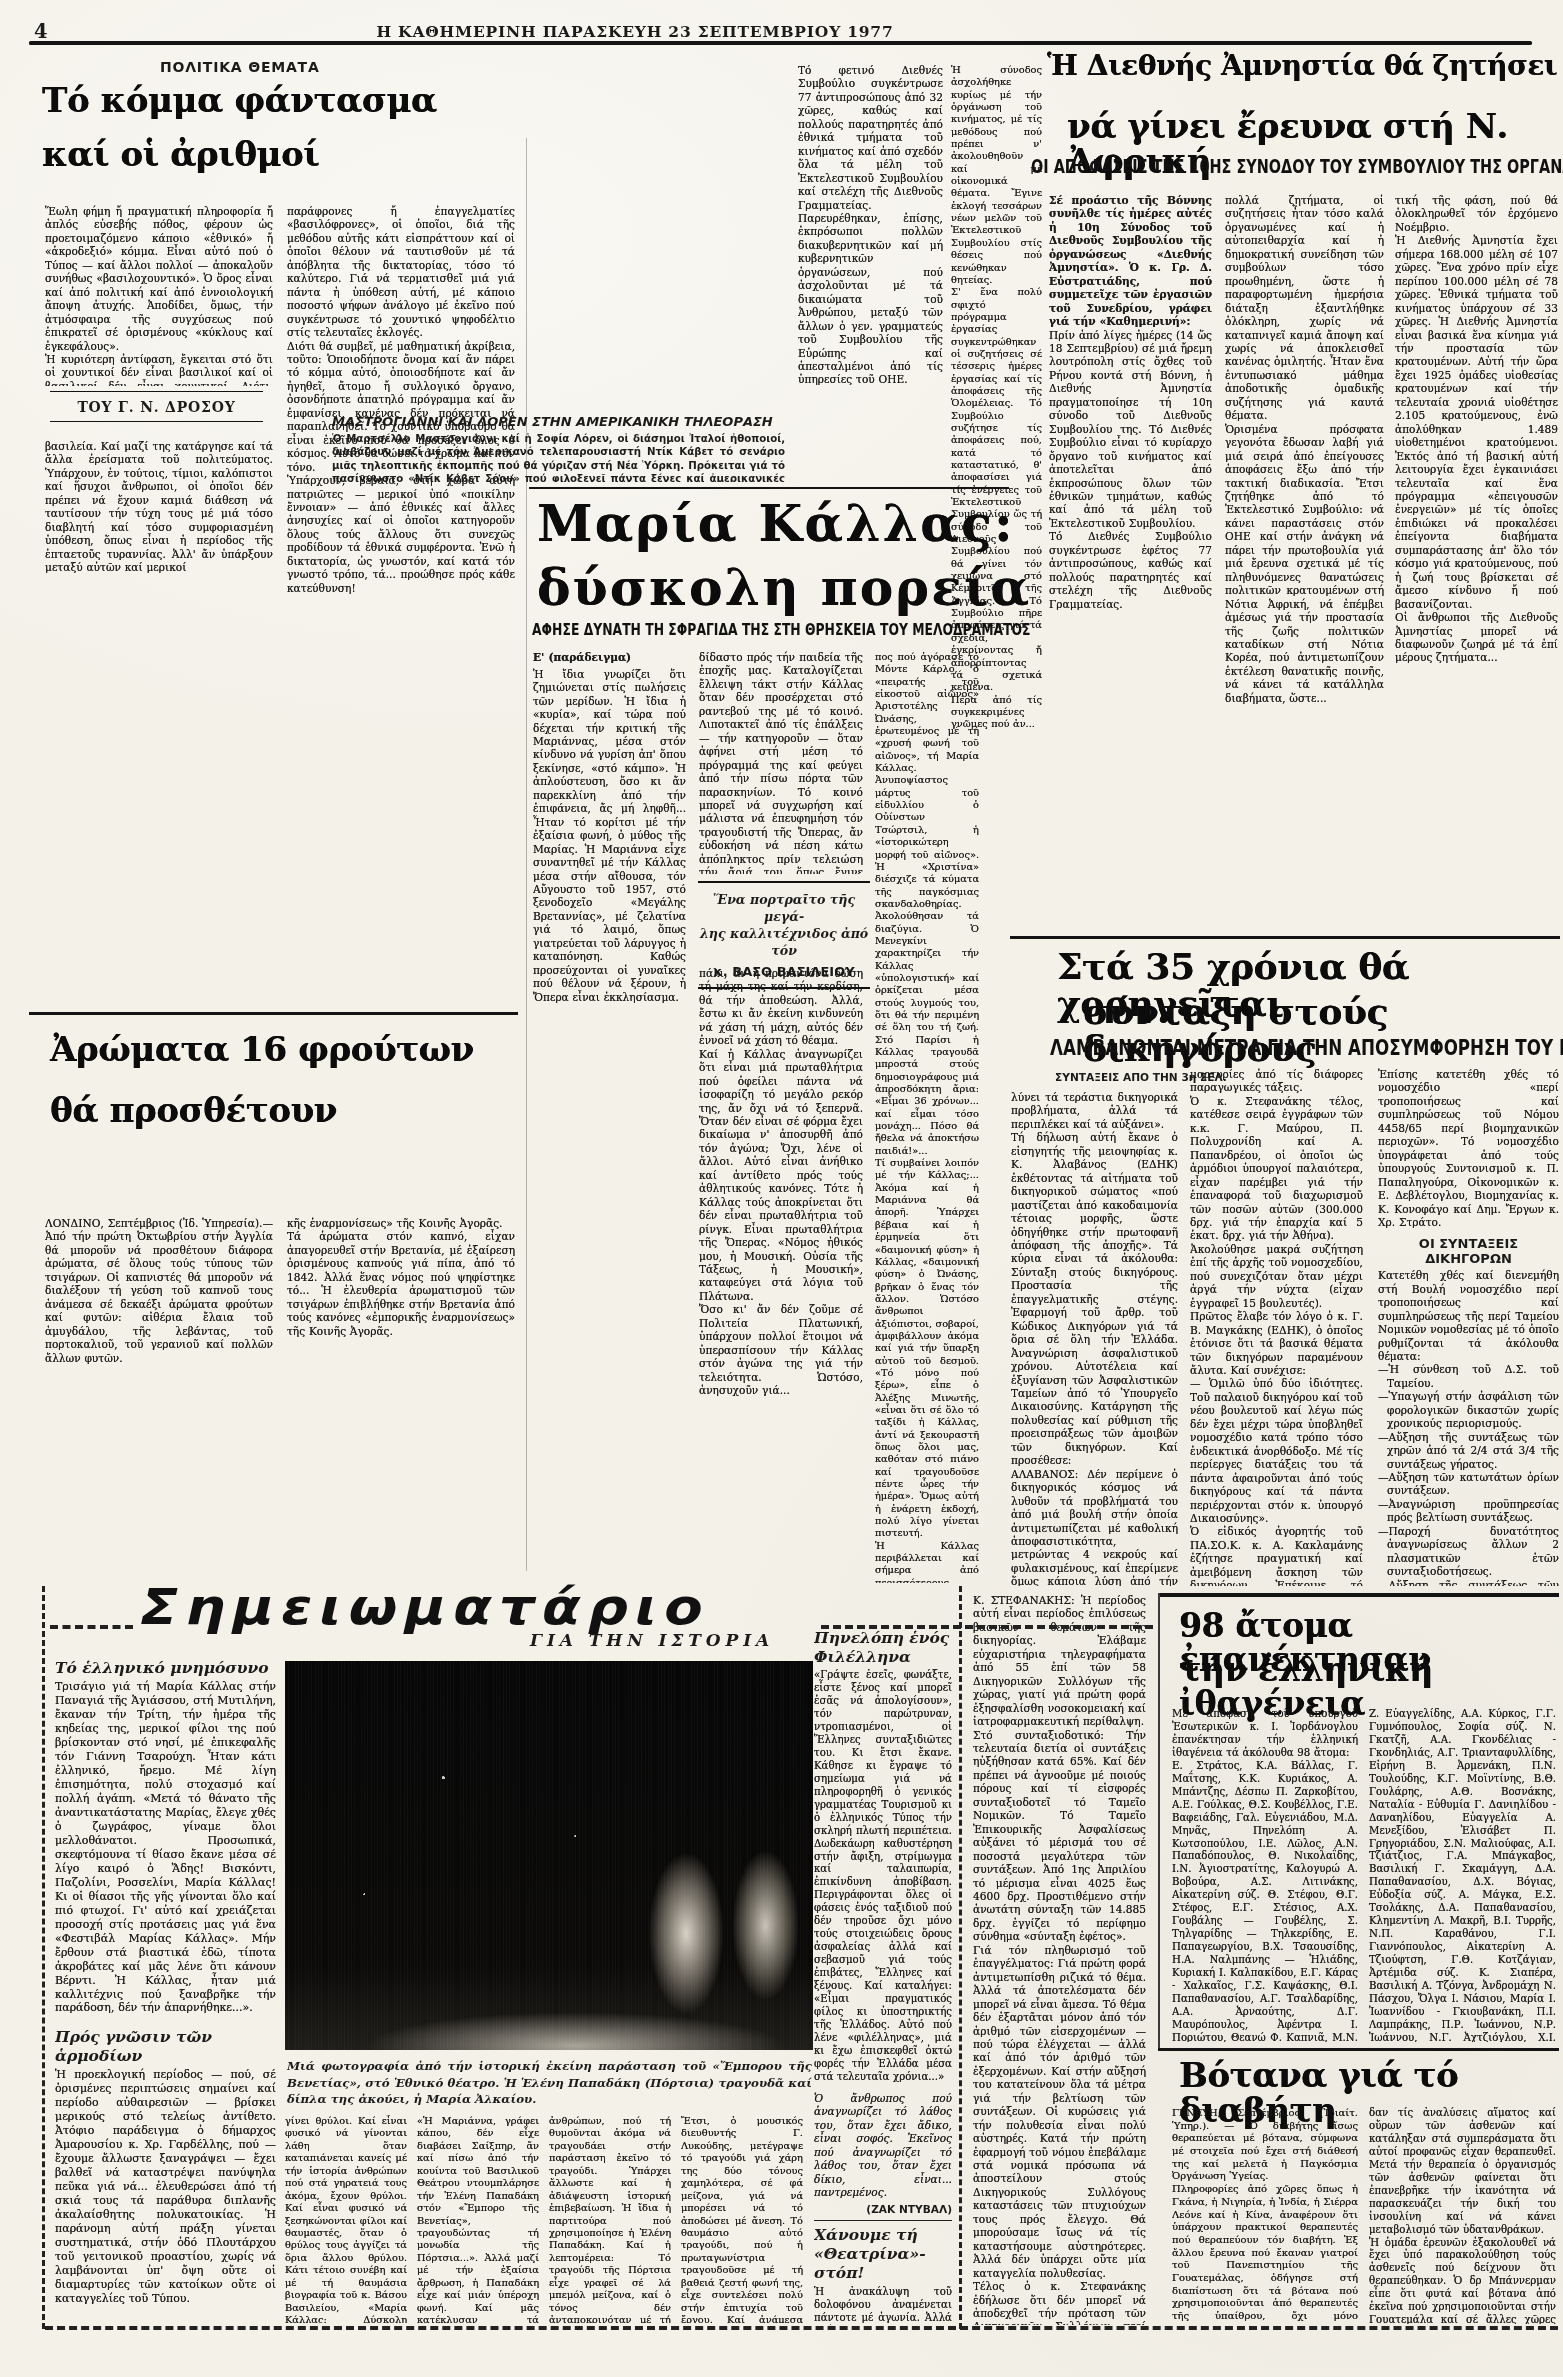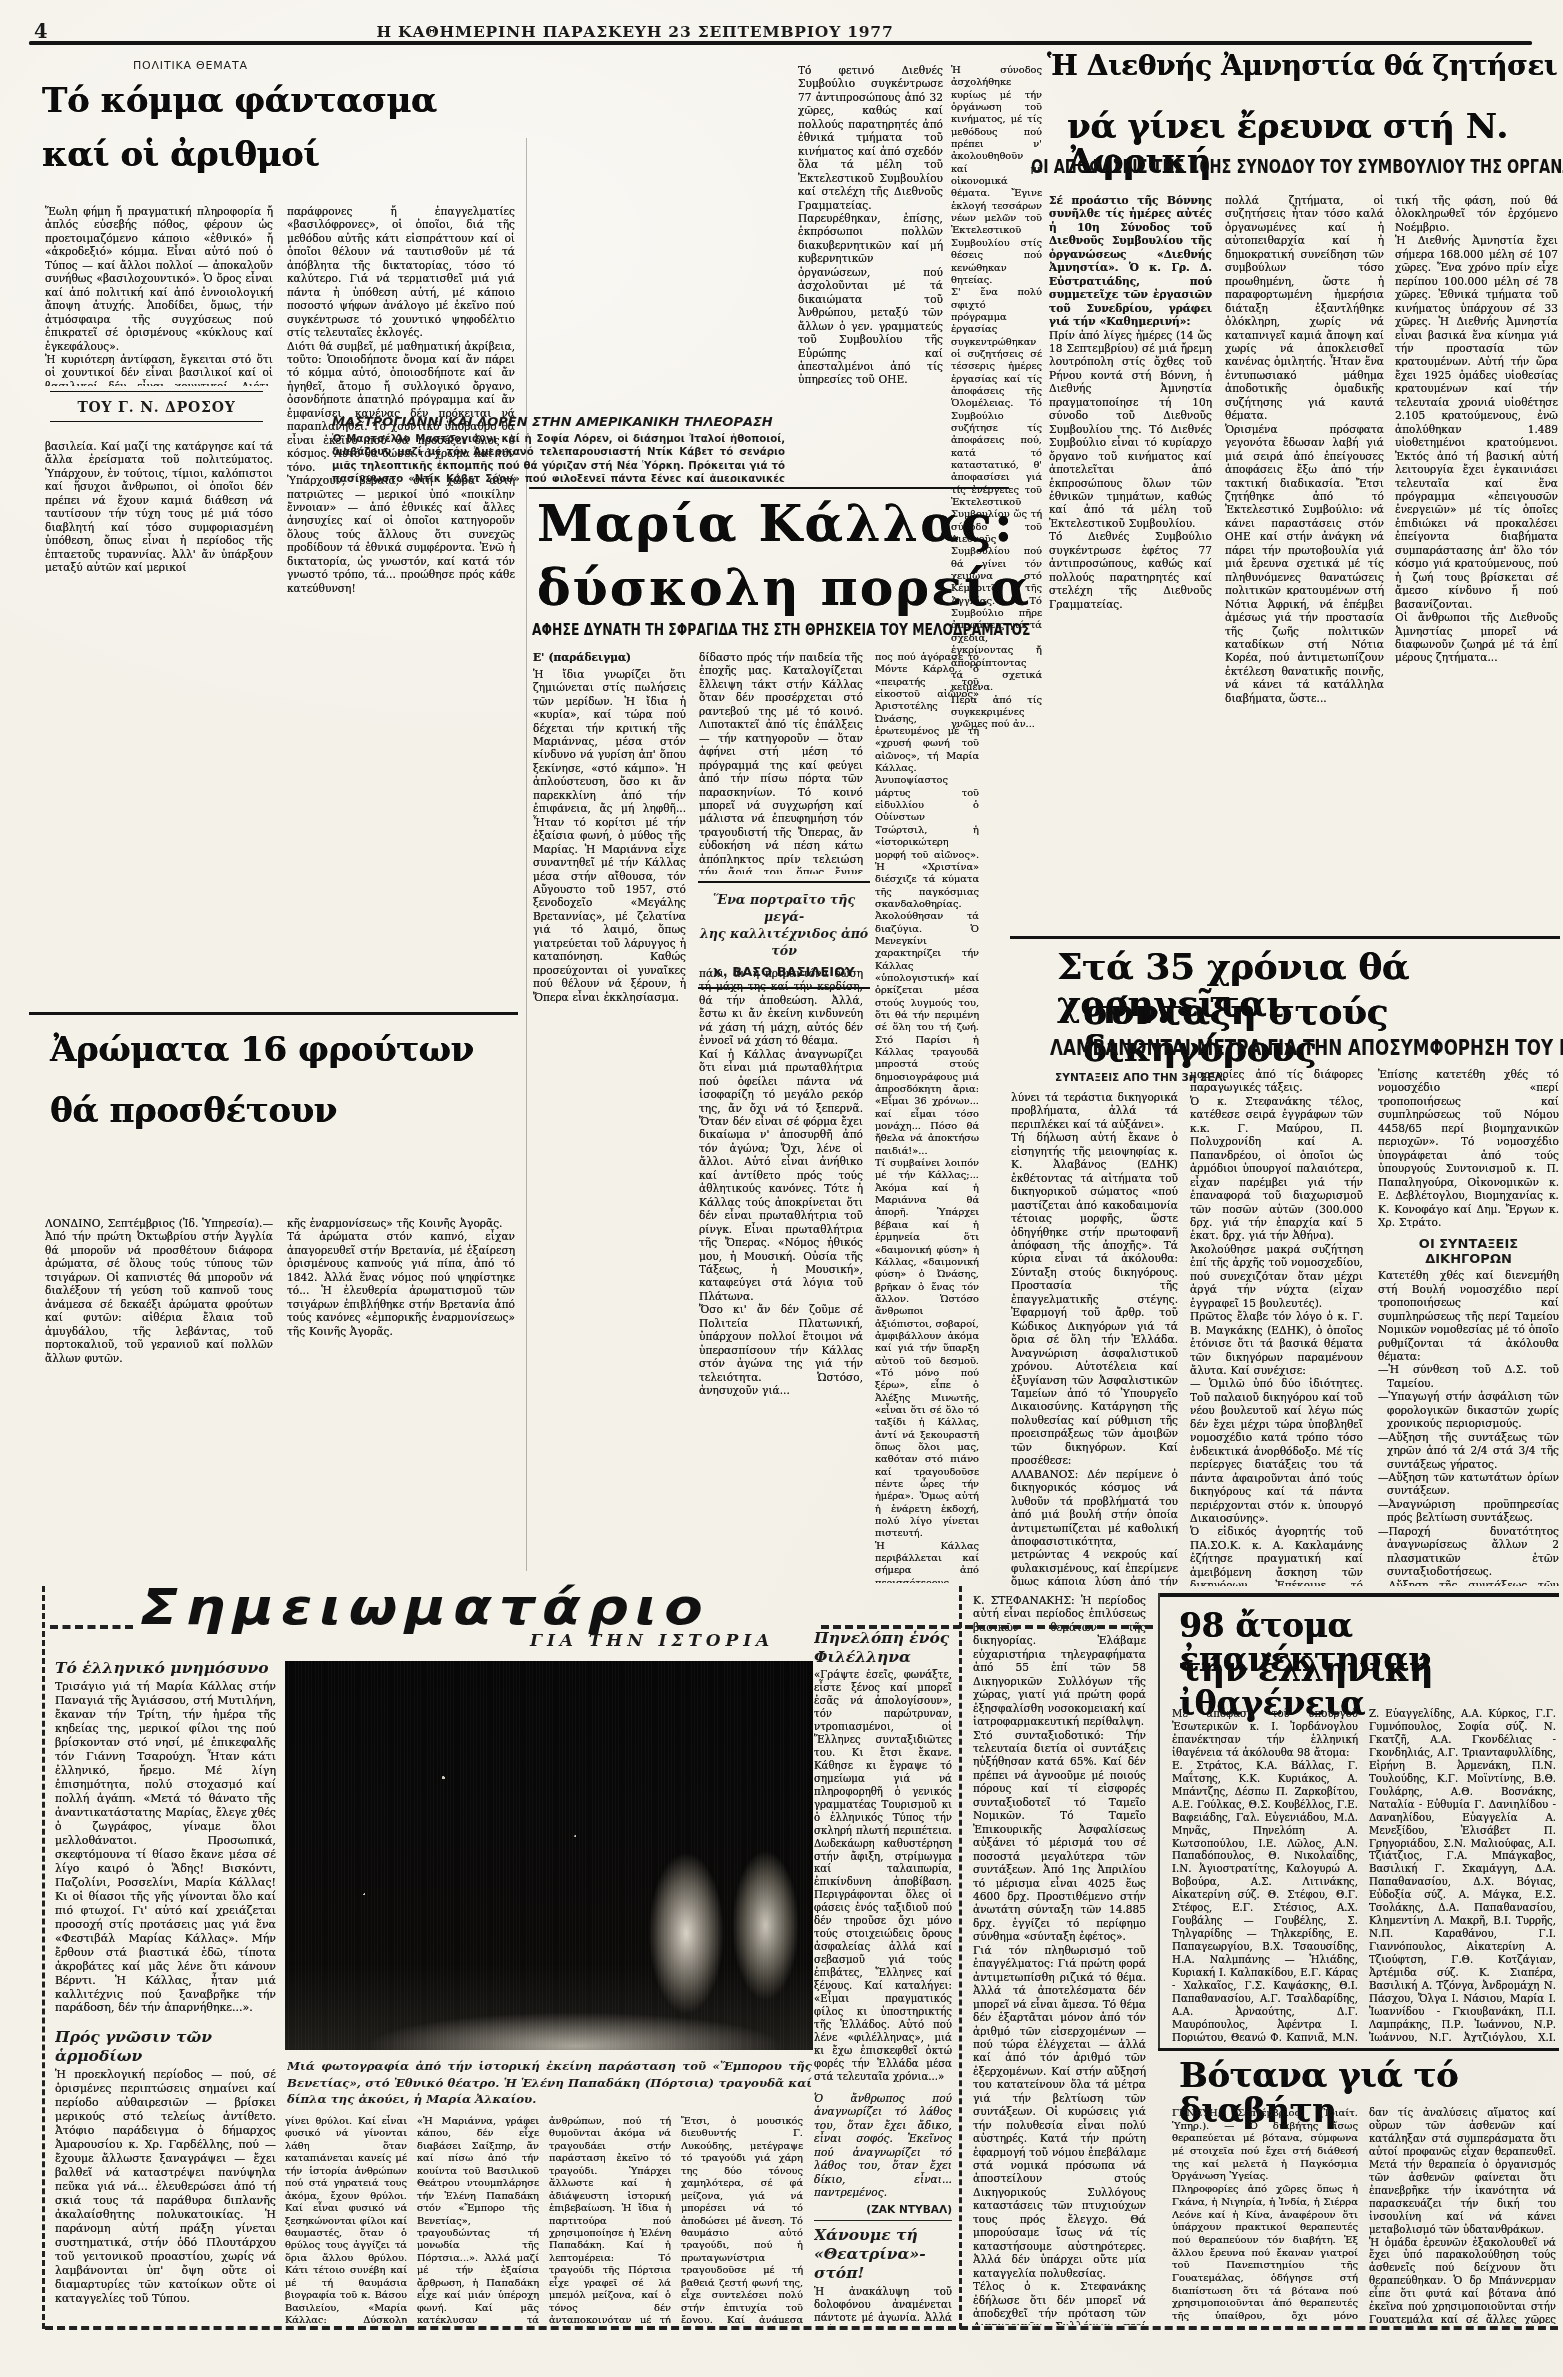--- a/index.html
+++ b/index.html
@@ -23,21 +23,21 @@
   .body.narrow{font-size:9.8px;line-height:1.26;}
   .lead-bold{font-weight:bold;}
   .hl{font-weight:bold;color:#0c0c0c;letter-spacing:-0.4px;line-height:1.02;
       text-shadow:0.3px 0 0 #0c0c0c;}
   .sans{font-family:"DejaVu Sans","Liberation Sans",sans-serif;}
   .subhead{font-weight:bold;white-space:nowrap;transform-origin:left center;color:#111;}
   .rule-h{background:#141414;}
   .rule-v{background:#3a3a3a;width:0.8px;}
   .dash-v{width:0;border-left:3.3px dashed #222;}
   .dash-h{height:0;border-top:4.1px dashed #222;}
-  .kicker{font-weight:normal;letter-spacing:0.8px;font-size:11px;}
+  .kicker{font-weight:bold;letter-spacing:0.8px;font-size:14px;margin-left:27px;}
   .byline-box{border-top:1.6px solid #111;border-bottom:1.6px solid #111;
       text-align:center;font-weight:bold;font-size:14px;padding:6.5px 0;letter-spacing:0.8px;}
   .quote-box{border-top:2.4px solid #111;border-bottom:2.4px solid #111;padding:8.1px 1.6px;text-align:center;}
   .quote-box .qt{font-style:italic;font-size:12.6px;line-height:1.35;font-weight:bold;}
   .quote-box .qa{font-weight:bold;font-size:13px;margin-top:4.9px;font-family:"DejaVu Sans",sans-serif;}
   .photo1{
     background:
       repeating-linear-gradient(0deg, rgba(255,255,255,.04) 0 0.8px, transparent 0.8px 2.4px),
       radial-gradient(ellipse 77px 94px at 23% 36%, #d5cfc3 0%, #57524a 45%, transparent 68%),
       radial-gradient(ellipse 57px 77px at 51% 28%, #b9b3a7 0%, #47433c 50%, transparent 70%),

